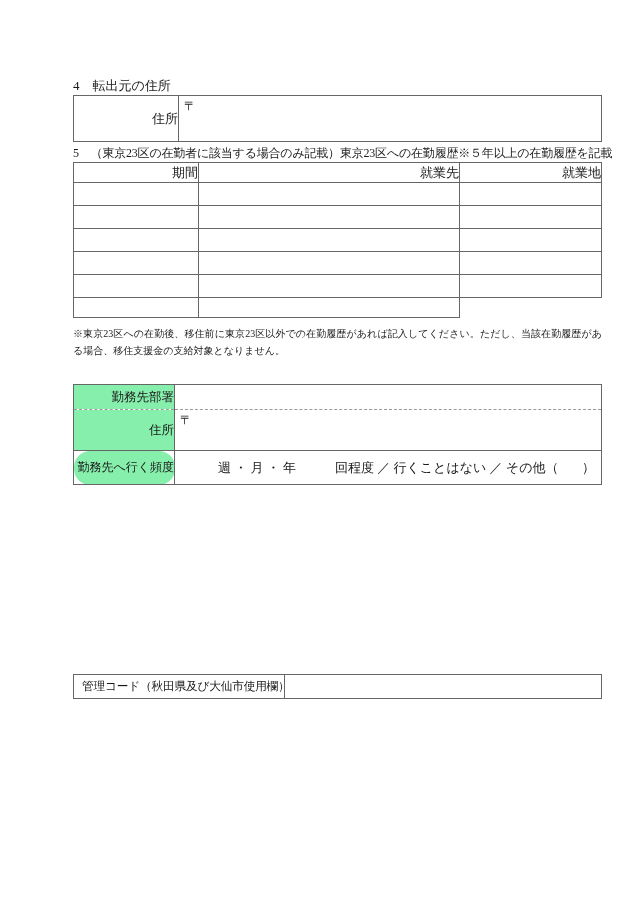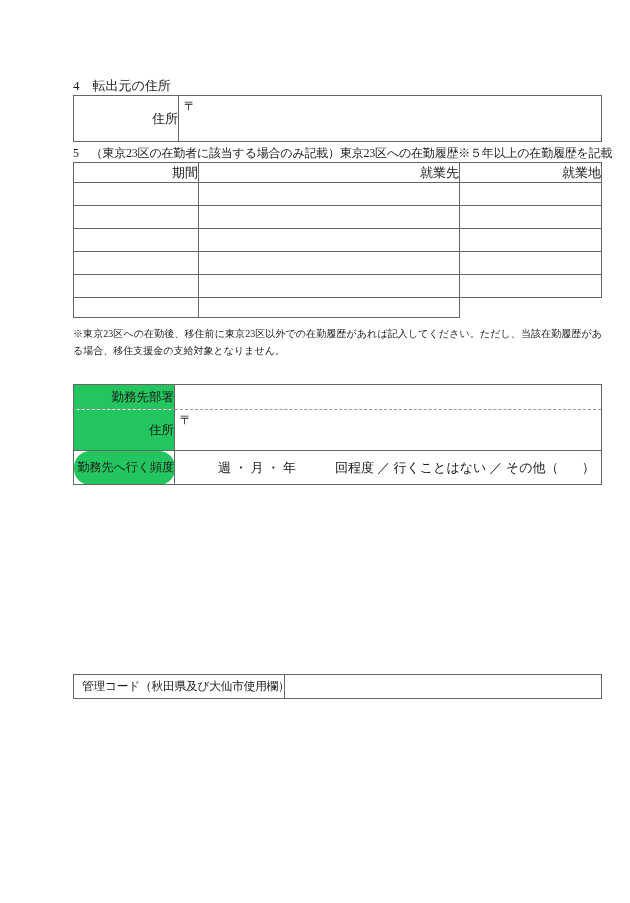--- a/index.html
+++ b/index.html
@@ -24,21 +24,21 @@
   .value-top { vertical-align: top; padding: 2px 5px; }
   .postal { font-size: 12px; }
 
   
   .t5 td { height: 23px; }
   .t5 tr.hdr td { height: 20px; text-align: right; vertical-align: middle; }
   .t5 tr.last td { height: 20px; }
   .t5 tr.last td.open-cell { border-right: none; border-bottom: none; }
 
   
-  .t6 .label-cell { background: #22c55e; font-size: 12.5px; }
+  .t6 .label-cell { background: #86efac; font-size: 12.5px; }
   .t6 tr.r1 td { height: 25px; }
   .t6 tr.r1 td { border-bottom: 1px dashed #9a9a9a; }
   .t6 tr.r2 td { border-top: 1px dashed #9a9a9a; height: 41px; }
   .t6 tr.r3 td { height: 34px; }
   .freq-cell { vertical-align: middle; padding-left: 37px; }
   .freq-wrap { display: flex; justify-content: space-between; padding: 0 6px; white-space: pre; }
 
   .note {
     left: 50px; width: 529px;
     font-size: 10px; line-height: 16.5px;

